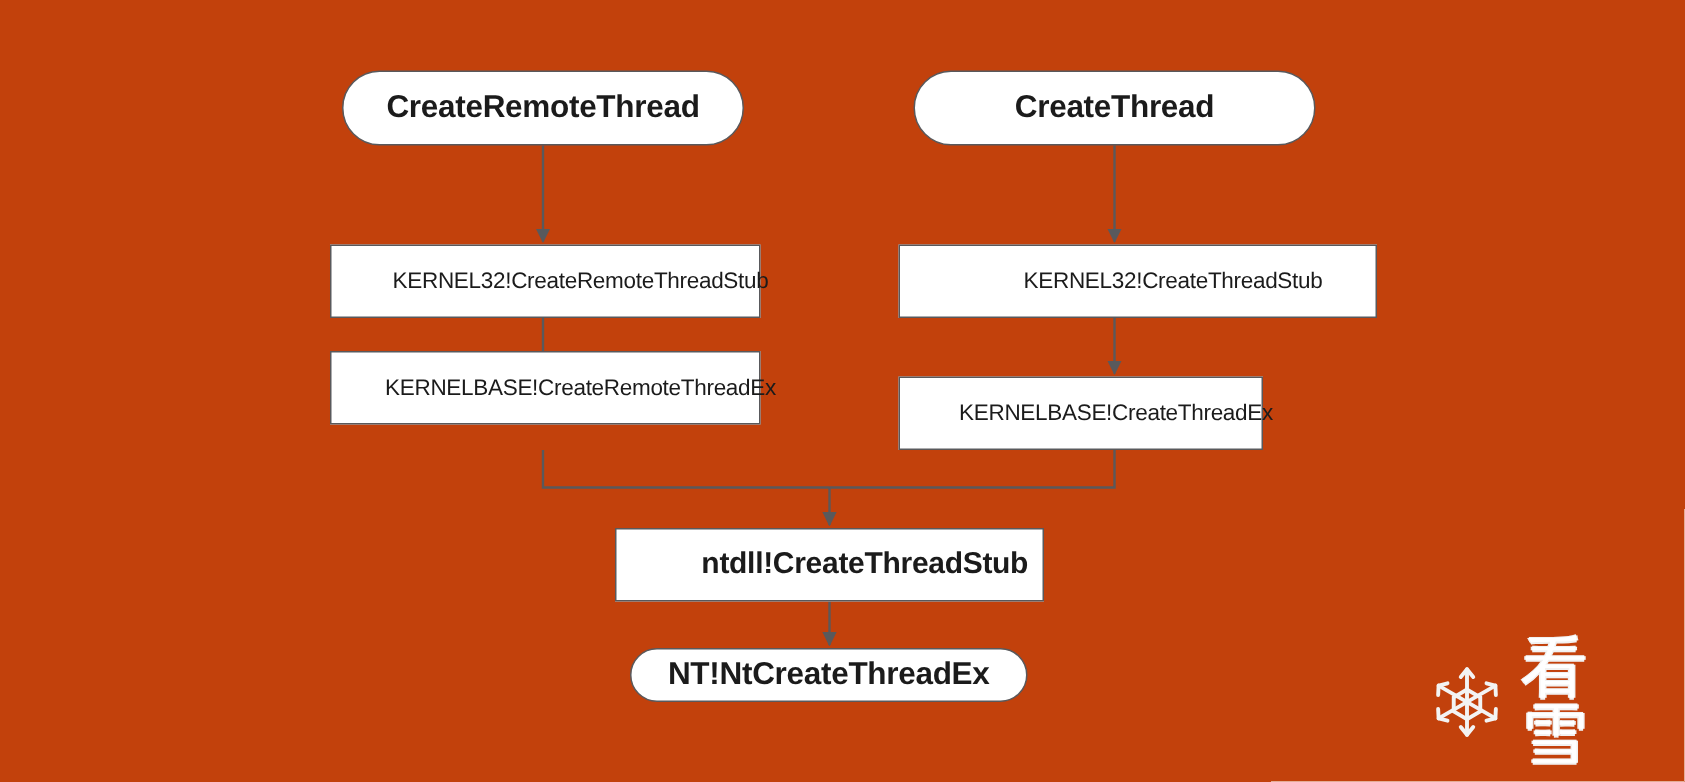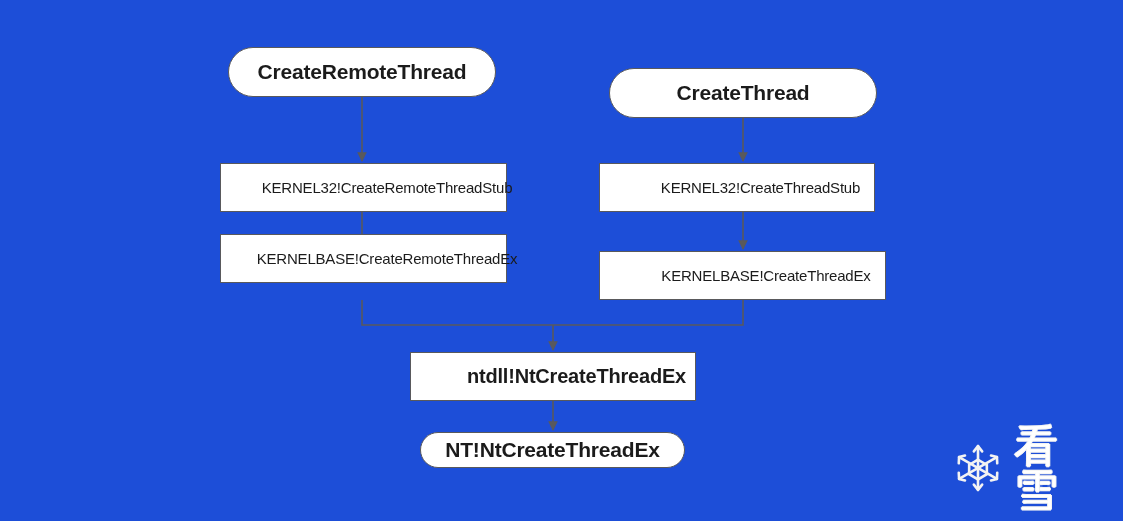--- a/index.html
+++ b/index.html
@@ -9,21 +9,21 @@
     background: #ffffff;
   }
   body {
     font-family: "Liberation Sans", sans-serif;
     -webkit-font-smoothing: antialiased;
   }
   #canvas {
     position: relative;
     width: 1123px;
     height: 521px;
-    background: #1d4ed8;
+    background: #c2410c;
     overflow: hidden;
   }
   #edges {
     position: absolute;
     left: 0;
     top: 0;
     width: 1123px;
     height: 521px;
     pointer-events: none;
   }
@@ -112,42 +112,42 @@
 
     <line x1="553" y1="325" x2="553" y2="350" stroke="#59595c" stroke-width="1.6" marker-end="url(#arrowhead)"></line>
 
     <line x1="553" y1="401" x2="553" y2="430" stroke="#59595c" stroke-width="1.6" marker-end="url(#arrowhead)"></line>
   </svg>
 
   <div class="node rounded" style="left:228px; top:47px; width:268px; height:50px;">
     <span>CreateRemoteThread</span>
   </div>
 
-  <div class="node rounded" style="left:609px; top:47px; width:268px; height:50px;margin-top:21px;">
+  <div class="node rounded" style="left:609px; top:47px; width:268px; height:50px;">
     <span>CreateThread</span>
   </div>
 
   <div class="node rect" style="left:220px; top:163px; width:287px; height:49px;">
     <span>KERNEL32!CreateRemoteThreadStub</span>
   </div>
 
-  <div class="node rect" style="left:599px; top:163px; width:276px; height:49px;">
+  <div class="node rect" style="left:599px; top:163px; width:319px; height:49px;">
     <span>KERNEL32!CreateThreadStub</span>
   </div>
 
   <div class="node rect" style="left:220px; top:234px; width:287px; height:49px;">
     <span>KERNELBASE!CreateRemoteThreadEx</span>
   </div>
 
-  <div class="node rect" style="left:599px; top:251px; width:287px; height:49px;">
+  <div class="node rect" style="left:599px; top:251px; width:243px; height:49px;">
     <span>KERNELBASE!CreateThreadEx</span>
   </div>
 
   <div class="node rect emph" style="left:410px; top:352px; width:286px; height:49px;">
-    <span>ntdll!NtCreateThreadEx</span>
+    <span>ntdll!CreateThreadStub</span>
   </div>
 
   <div class="node rounded" style="left:420px; top:432px; width:265px; height:36px;">
     <span>NT!NtCreateThreadEx</span>
   </div>
 
   <div id="watermark">
     <svg class="wm-mark" viewBox="0 0 100 100">
       <g stroke="#f3f3f3" stroke-width="5" stroke-linecap="round" fill="none">
         <line x1="50" y1="8" x2="50" y2="92"></line>

